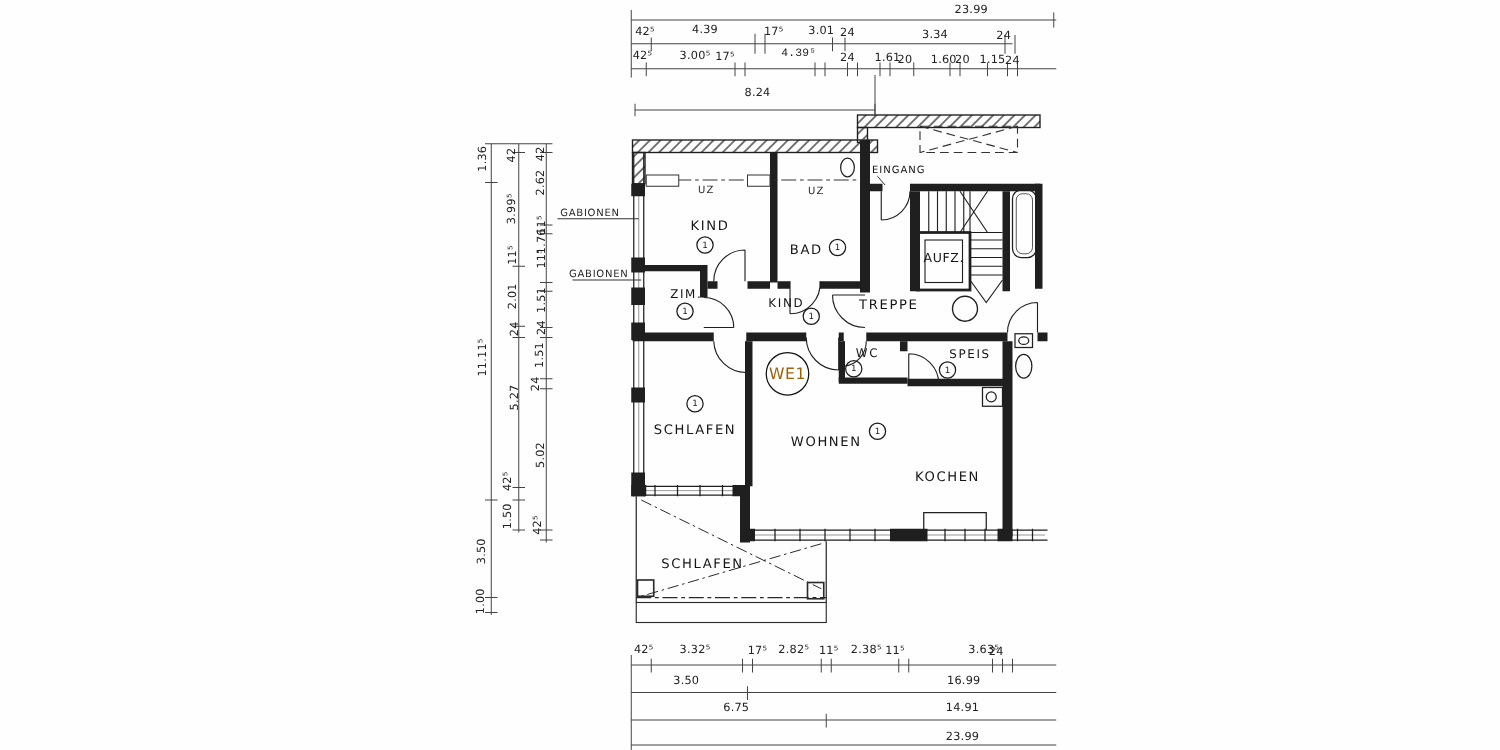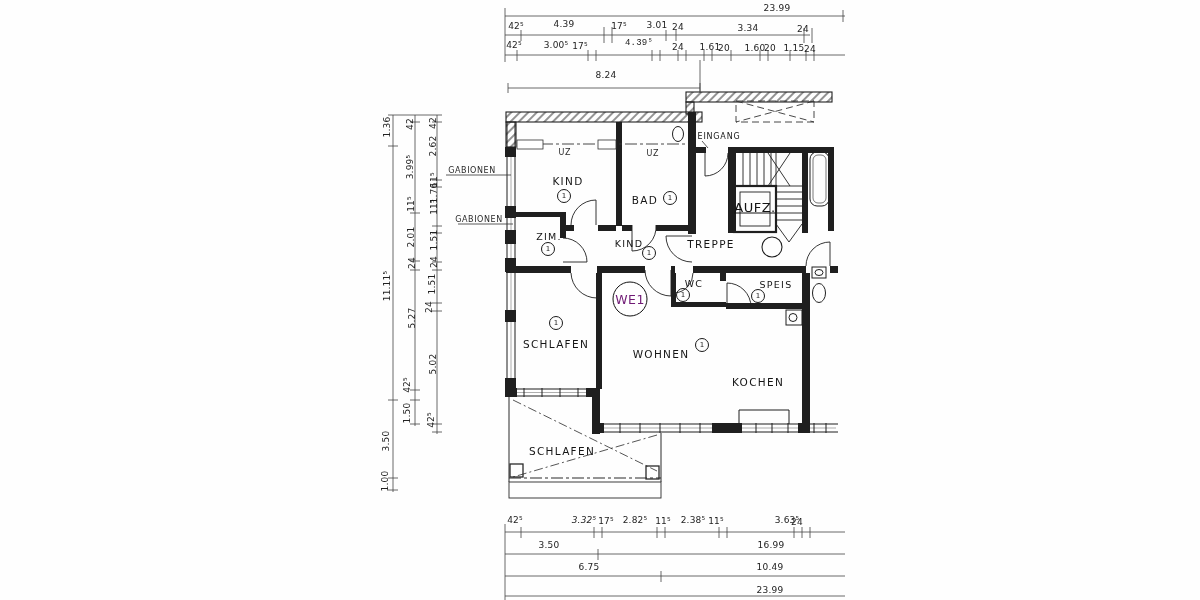--- a/index.html
+++ b/index.html
@@ -7,30 +7,30 @@
           font-family:"DejaVu Sans",sans-serif;}
   svg{position:absolute;left:0;top:0;}
   .overlay{position:absolute;left:0;top:0;width:1200px;height:600px;}
   .overlay span,.overlay div{position:absolute;}
   .dim{font-size:9px;color:#222;letter-spacing:.2px;white-space:nowrap;
        transform:translate(-50%,-50%);}
   .dim.vert{transform:translate(-50%,-50%) rotate(-90deg);}
   .room{font-size:10.5px;color:#151515;letter-spacing:1.3px;white-space:nowrap;
         transform:translate(-50%,-50%);}
   [data-name="room-label-eingang"]{font-size:8px;letter-spacing:.8px;}
-  [data-name="room-label-aufz"]{font-size:13px;letter-spacing:.5px;text-decoration:underline;}
+  [data-name="room-label-aufz"]{font-size:10px;letter-spacing:.5px;}
   [data-name="room-label-zim"],[data-name="room-label-wc"],
   [data-name="room-label-speis"],[data-name="room-label-diele"]{font-size:9.5px;}
   .beam{font-size:8px;color:#2a2a2a;letter-spacing:1px;transform:translate(-50%,-50%);}
   .site{font-size:8px;color:#2a2a2a;letter-spacing:.6px;transform:translate(-50%,-50%);}
   .circ{width:12px;height:12px;border:1px solid #1a1a1a;border-radius:50%;
         font-size:7px;color:#1a1a1a;display:flex;align-items:center;justify-content:center;
         transform:translate(-50%,-50%);}
   .badge{width:33px;height:33px;border:1.7px solid #111;border-radius:50%;
-         font-size:12.5px;letter-spacing:.5px;color:#701a75;display:flex;align-items:center;
+         font-size:12.5px;letter-spacing:.5px;color:#a16207;display:flex;align-items:center;
          justify-content:center;transform:translate(-50%,-50%);background:rgba(255,255,255,.6);}
 </style>
 </head>
 <body>
 
 <div class="canvas" data-name="floorplan-page">
 
 <svg width="1200" height="600" viewBox="0 0 1200 600" data-name="floor-plan-drawing">
   <defs>
     <pattern id="hatch" width="6" height="6" patternUnits="userSpaceOnUse" patternTransform="rotate(45)">
@@ -255,28 +255,28 @@
       <span class="dim vert" data-name="dim-segment" style="left: 434px; top: 180px;">11⁵</span>
       <span class="dim vert" data-name="dim-segment" style="left: 434px; top: 193px;">1.76</span>
       <span class="dim vert" data-name="dim-segment" style="left: 434px; top: 207px;">11⁵</span>
       <span class="dim vert" data-name="dim-segment" style="left: 434px; top: 240px;">1.51</span>
       <span class="dim vert" data-name="dim-segment" style="left: 434px; top: 262px;">24</span>
       <span class="dim vert" data-name="dim-segment" style="left: 432px; top: 284px;">1.51</span>
       <span class="dim vert" data-name="dim-segment" style="left: 429px; top: 307px;">24</span>
       <span class="dim vert" data-name="dim-segment" style="left: 433px; top: 364px;">5.02</span>
       <span class="dim vert" data-name="dim-segment" style="left: 431px; top: 420px;">42⁵</span>
       <span class="dim" data-name="dim-segment" style="left: 515px; top: 520px;">42⁵</span>
-      <span class="dim" data-name="dim-segment" style="left: 584px; top: 520px; font-style: italic;">3.32⁵</span>
+      <span class="dim" data-name="dim-segment" style="left: 556px; top: 520px;">3.32⁵</span>
       <span class="dim" data-name="dim-segment" style="left: 606px; top: 521px;">17⁵</span>
       <span class="dim" data-name="dim-segment" style="left: 635px; top: 520px;">2.82⁵</span>
       <span class="dim" data-name="dim-segment" style="left: 663px; top: 521px;">11⁵</span>
       <span class="dim" data-name="dim-segment" style="left: 693px; top: 520px;">2.38⁵</span>
       <span class="dim" data-name="dim-segment" style="left: 716px; top: 521px;">11⁵</span>
       <span class="dim" data-name="dim-segment" style="left: 771px; top: 520px; margin-left: 16px;">3.63⁵</span>
       <span class="dim" data-name="dim-segment" style="left: 797px; top: 522px;">24</span>
       <span class="dim" data-name="dim-segment" style="left: 549px; top: 545px;">3.50</span>
       <span class="dim" data-name="dim-segment" style="left: 771px; top: 545px;">16.99</span>
       <span class="dim" data-name="dim-segment" style="left: 589px; top: 567px;">6.75</span>
-      <span class="dim" data-name="dim-segment" style="left: 770px; top: 567px;">10.49</span>
+      <span class="dim" data-name="dim-segment" style="left: 770px; top: 567px;">14.91</span>
       <span class="dim" data-name="dim-overall-bottom" style="left: 770px; top: 590px;">23.99</span>
     </div>
 
 </div>
 
 </body></html>

